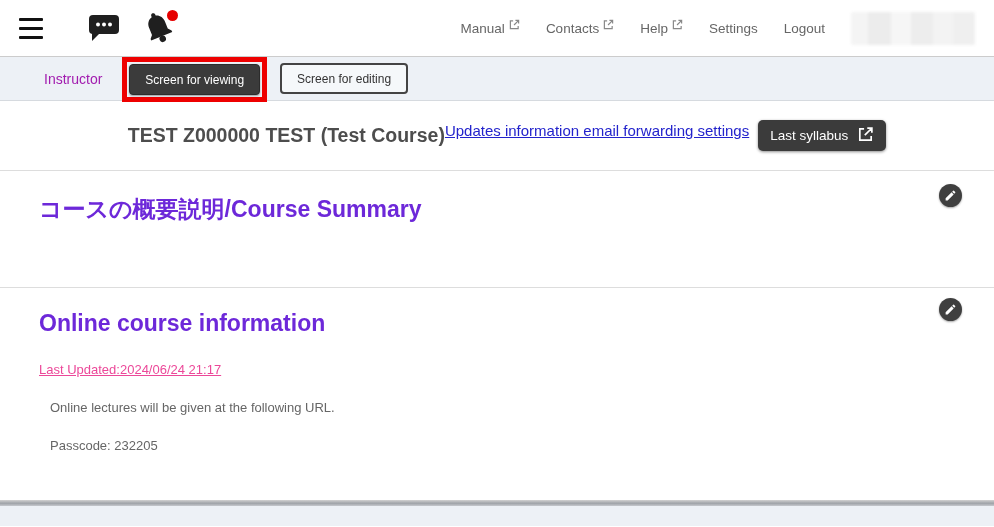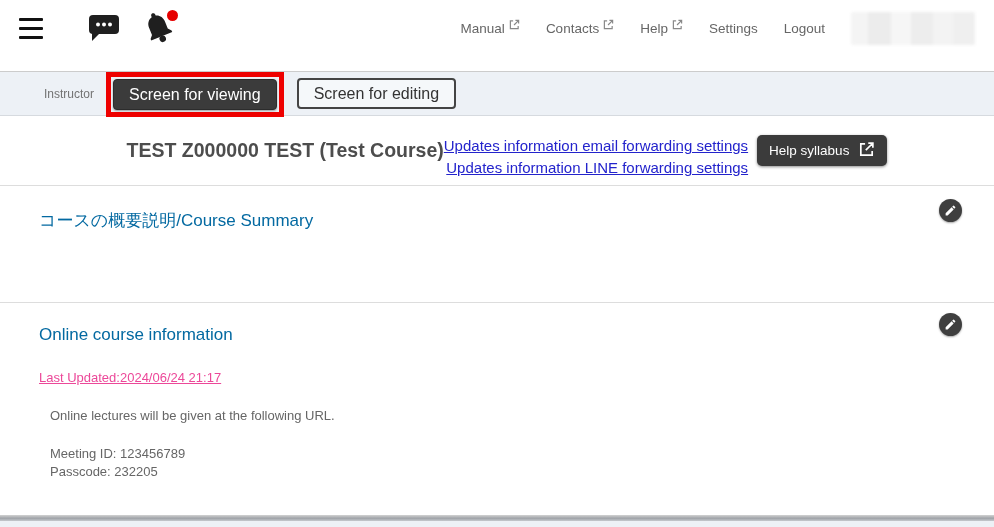--- a/index.html
+++ b/index.html
@@ -1,62 +1,62 @@
 <!DOCTYPE html>
 <html><head>
 <meta charset="utf-8">
 <style>
   * { margin:0; padding:0; box-sizing:border-box; }
   html,body { width:994px; height:527px; overflow:hidden; background:#fff;
               font-family:"Liberation Sans","DejaVu Sans",sans-serif; }
 
   
-  .header { position:relative; height:72px; background:#fff; border-bottom:1px solid #ccc; }
+  .header { position:relative; height:57px; background:#fff; border-bottom:1px solid #ccc; }
   .hamburger { position:absolute; left:19px; top:18px; width:24px; height:21px;
                display:flex; flex-direction:column; justify-content:space-between; cursor:pointer; }
   .hamburger span { display:block; height:3.2px; background:#111; border-radius:1px; }
   .icon-btn { position:absolute; top:14px; cursor:pointer; }
   .chat-btn { left:87px; }
   .bell-btn { left:143px; top:8px; }
   .bell-wrap { display:inline-block; transform:rotate(-22deg); transform-origin:50% 60%; }
   .notif-dot { position:absolute; right:-1px; top:2px; width:11px; height:11px;
                border-radius:50%; background:#e60000; }
   .top-nav { position:absolute; right:19px; top:0; height:56px; display:flex; align-items:center; gap:26px; }
   .nav-item { font-size:13.5px; color:#666; display:flex; align-items:center; gap:4px; cursor:pointer; }
   .ext-ico { display:inline-block; margin-top:-6px; }
   .blur-name { width:124px; height:33px; border-radius:2px;
                background:linear-gradient(90deg,#f4f4f4 0 14%,#ececec 14% 32%,#f6f6f6 32% 48%,#ededed 48% 66%,#f3f3f3 66% 82%,#efefef 82%);
                filter:blur(1.5px); }
 
   
   .tabbar { height:44px; background:#edf1f6; border-bottom:1px solid #d6dadf;
             display:flex; align-items:center; padding-left:44px; position:relative; }
-  .role-label { font-size:12px; color:#737373; margin-right:12px; }
+  .role-label { font-size:14px; color:#a21caf; margin-right:20px; }
   .highlight-box { border:5px solid #ee0000; padding:2px; margin-top:2px; position:relative; z-index:3; background:transparent; }
-  .tab-btn { font-size:16px; border-radius:4px; height:31px; padding:0 15px; cursor:pointer;
+  .tab-btn { font-size:12px; border-radius:4px; height:31px; padding:0 15px; cursor:pointer;
              display:inline-flex; align-items:center; justify-content:center; }
   .tab-dark { background:#3b3b3b; color:#fff; border:1px solid #2c2c2c; box-shadow:0 1px 2px rgba(0,0,0,.35); }
   .tab-light { background:#f5f8fa; color:#333; border:2px solid #444; margin-left:13px;text-align:center; }
 
   
   .content { position:relative; background:#fff; height:399px; }
   .title-row { display:flex; justify-content:center; align-items:flex-start;
                padding:19px 16px 0 36px; height:70px; border-bottom:1px solid #ddd; }
   .course-title { font-size:19.5px; font-weight:bold; color:#4d4d4d; padding-top:4px; }
   .title-right { display:flex; align-items:flex-start; gap:9px; }
   .links-col { display:flex; flex-direction:column; align-items:flex-end; gap:5px; padding-top:2px; }
   .blue-link { font-size:15px; color:#2323cc; text-decoration:underline; cursor:pointer; white-space:nowrap; }
   .syllabus-btn { background:#3b3b3b; color:#fff; font-size:13.5px; border:none; border-radius:5px;
                   height:31px; padding:0 12px; display:inline-flex; align-items:center; gap:9px;
                   cursor:pointer; box-shadow:0 1px 3px rgba(0,0,0,.45); }
 
   .section { position:relative; border-bottom:1px solid #ddd; }
   .section-1 { height:117px; padding:23px 0 0 39px; }
   .section-2 { height:211px; padding:22px 0 18px 39px; border-bottom:none; }
-  .section-heading { font-size:17px; font-weight:normal; color:#0369a1; }
+  .section-heading { font-size:23px; font-weight:bold; color:#6d28d9; }
   .pencil-btn { position:absolute; right:32px; width:23px; height:23px; border-radius:50%;
                 background:#3f3f3f; display:flex; align-items:center; justify-content:center;
                 cursor:pointer; box-shadow:0 1px 2px rgba(0,0,0,.35); }
   .pencil-1 { top:13px; } .pencil-2 { top:10px; }
   .last-updated { font-size:13px; color:#ec4899; margin-top:25px;text-decoration:underline; }
   .body-block { margin:22px 0 6px 11px; font-size:13px; color:#666; line-height:18.5px; }
   .body-line { min-height:18.5px; }
   .gap-line { min-height:19px; }
 
   
@@ -136,24 +136,23 @@
   <button class="tab-btn tab-light">Screen for editing</button>
 </div>
 
 <div class="content">
 
   <div class="title-row">
     <h1 class="course-title">TEST Z000000 TEST (Test Course)</h1>
     <div class="title-right">
       <div class="links-col">
         <a class="blue-link">Updates information email forwarding settings</a>
-        <a class="blue-link">Updates information LINE forwarding settings</a>
       </div>
       <button class="syllabus-btn">
-        <span>Help syllabus</span>
+        <span>Last syllabus</span>
         <span>
           <svg width="17" height="17" viewBox="0 0 24 24">
               <path fill="none" stroke="#fff" stroke-width="2.4" d="M10 4H4v16h16v-6M14.5 3h6.5v6.5M20.5 3.5 11 13"></path>
             </svg>
         </span>
       </button>
     </div>
   </div>
 
   <div class="section section-1">
@@ -169,21 +168,20 @@
     <h2 class="section-heading">Online course information</h2>
     <span class="pencil-btn pencil-2">
       <svg width="13" height="13" viewBox="0 0 24 24">
           <path fill="#fff" d="M3 17.25V21h3.75L17.81 9.94l-3.75-3.75L3 17.25zM20.71 7.04a1 1 0 0 0 0-1.41l-2.34-2.34a1 1 0 0 0-1.41 0l-1.83 1.83 3.75 3.75 1.83-1.83z"></path>
         </svg>
     </span>
     <div class="last-updated">Last Updated:2024/06/24 21:17</div>
     <div class="body-block">
       <div class="body-line">Online lectures will be given at the following URL.</div>
       <div class="body-line gap-line"></div>
-      <div class="body-line">Meeting ID: 123456789</div>
       <div class="body-line">Passcode: 232205</div>
     </div>
   </div>
 
 </div>
 
 <div class="bottom-shadow"></div>
 <div class="footer"></div>
 
 </body></html>

